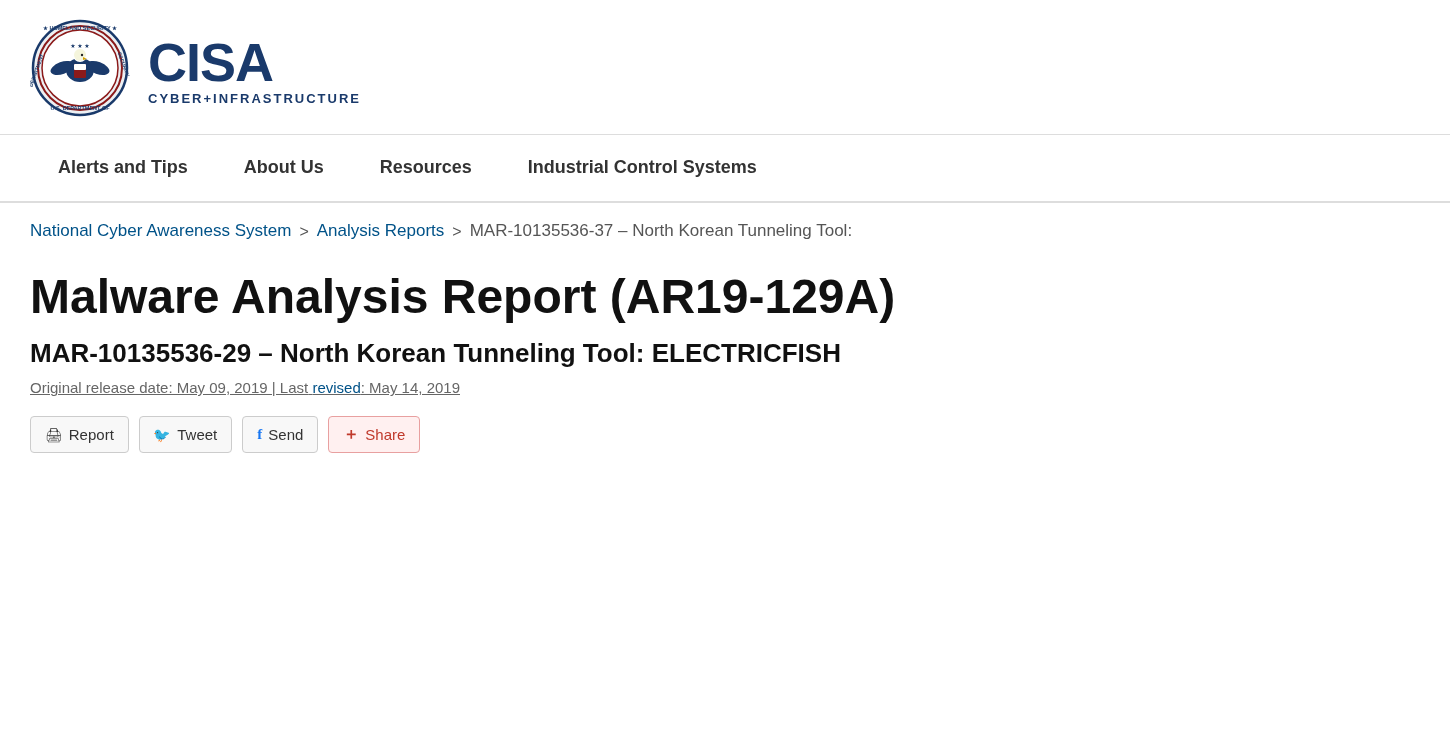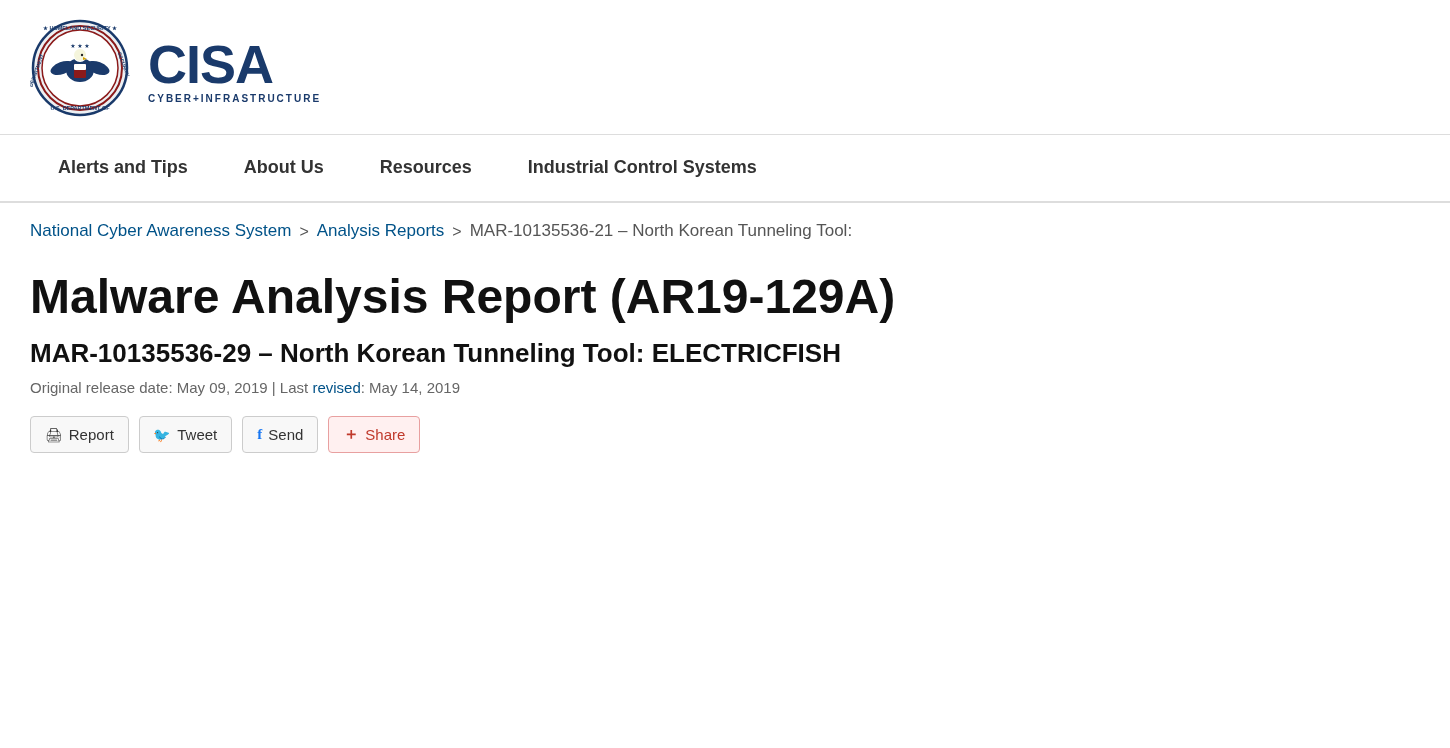--- a/index.html
+++ b/index.html
@@ -24,21 +24,21 @@
       justify-content: flex-start;
     }
     .cisa-main {
       font-size: 54px;
       font-weight: 900;
       color: #1a3a6b;
       letter-spacing: -1px;
       line-height: 1;
     }
     .cisa-sub {
-      font-size: 10px;
+      font-size: 13px;
       color: #1a3a6b;
       letter-spacing: 2px;
       font-weight: 600;
       margin-top: 2px;
     }
 
     
     .nav {
       border-bottom: 2px solid #ddd;
       padding: 0 30px;
@@ -93,20 +93,21 @@
     .report-subtitle {
       font-size: 26px;
       font-weight: 700;
       color: #111;
       margin-bottom: 10px;
     }
     .release-info {
       font-size: 15px;
       color: #666;
       margin-bottom: 20px;
+      text-decoration: underline;
     }
     .release-info a {
       color: #005288;
       text-decoration: none;
     }
 
     
     .action-buttons {
       display: flex;
       gap: 10px;
@@ -189,21 +190,21 @@
   <div class="nav-item">About Us</div>
   <div class="nav-item">Resources</div>
   <div class="nav-item">Industrial Control Systems</div>
 </nav>
 
 <div class="breadcrumb">
   <a class="breadcrumb-link">National Cyber Awareness System</a>
   <span class="breadcrumb-sep">&gt;</span>
   <a class="breadcrumb-link">Analysis Reports</a>
   <span class="breadcrumb-sep">&gt;</span>
-  <span class="breadcrumb-current">MAR-10135536-21 – North Korean Tunneling Tool:</span>
+  <span class="breadcrumb-current">MAR-10135536-37 – North Korean Tunneling Tool:</span>
 </div>
 
 <div class="main">
   <h1 class="page-title">Malware Analysis Report (AR19-129A)</h1>
   <h2 class="report-subtitle">MAR-10135536-29 – North Korean Tunneling Tool: ELECTRICFISH</h2>
   <p class="release-info">
     <span>Original release date: May 09, 2019 | Last</span>
     <a href="#">revised</a><span>: May 14, 2019</span>
   </p>
 

